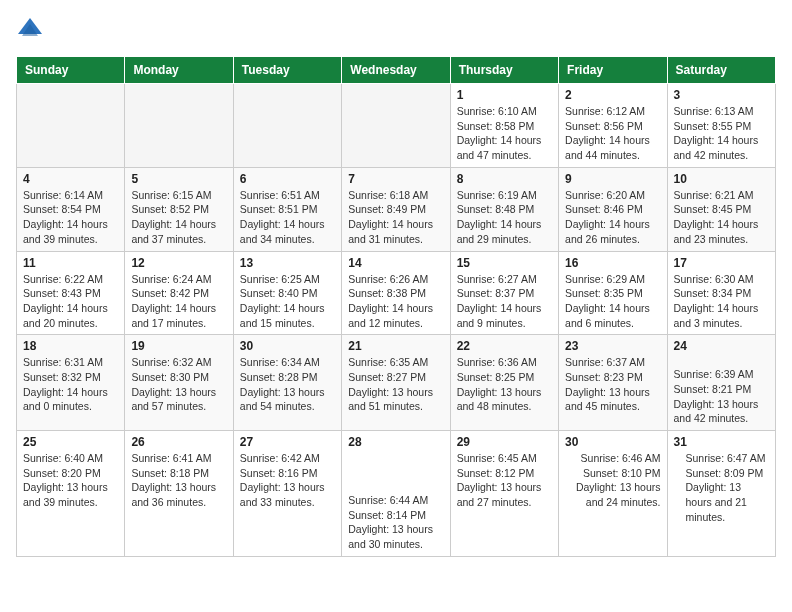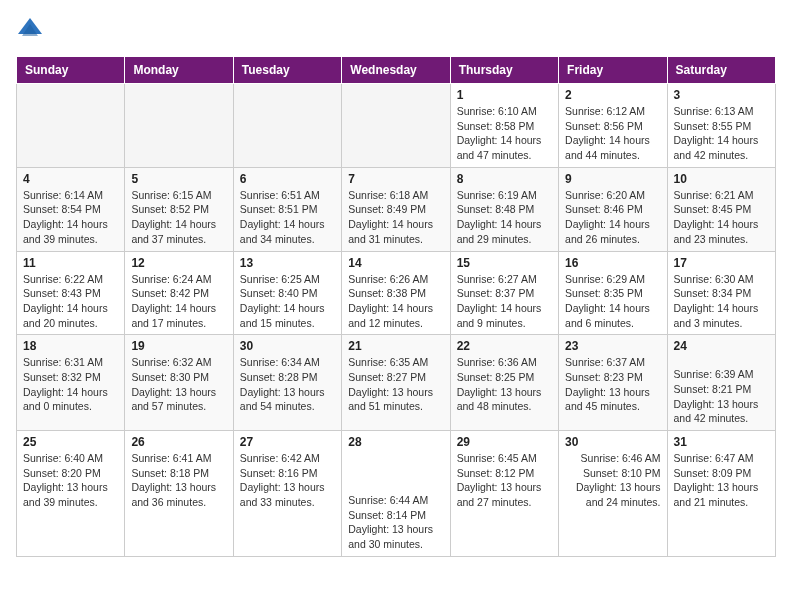--- a/index.html
+++ b/index.html
@@ -44,21 +44,21 @@
     .location {
       font-size: 15px;
       color: #444;
     }
     .calendar {
       width: 100%;
       border-collapse: collapse;
       font-size: 11px;
     }
     .calendar th {
-      background-color: #701a75;
+      background-color: #15803d;
       color: #fff;
       text-align: left;
       padding: 6px 8px;
       font-size: 12px;
       font-weight: bold;
       border: 1px solid #fff;
     }
     .calendar td {
       border: 1px solid #ccc;
       vertical-align: top;
@@ -309,19 +309,19 @@
 Daylight: 13 hours and 27 minutes.</div>
         </td>
         <td>
           <div class="day-number">30</div>
           <div class="day-info" style="white-space: pre-line; text-align: right;">Sunrise: 6:46 AM
 Sunset: 8:10 PM
 Daylight: 13 hours and 24 minutes.</div>
         </td>
         <td>
           <div class="day-number">31</div>
-          <div class="day-info" style="white-space: pre-line;">Sunrise: 6:47 AM
+          <div class="day-info" style="white-space: pre-line; margin-left: 12px;">Sunrise: 6:47 AM
 Sunset: 8:09 PM
 Daylight: 13 hours and 21 minutes.</div>
         </td>
       </tr>
     </tbody>
 </table>
 
 </body></html>

